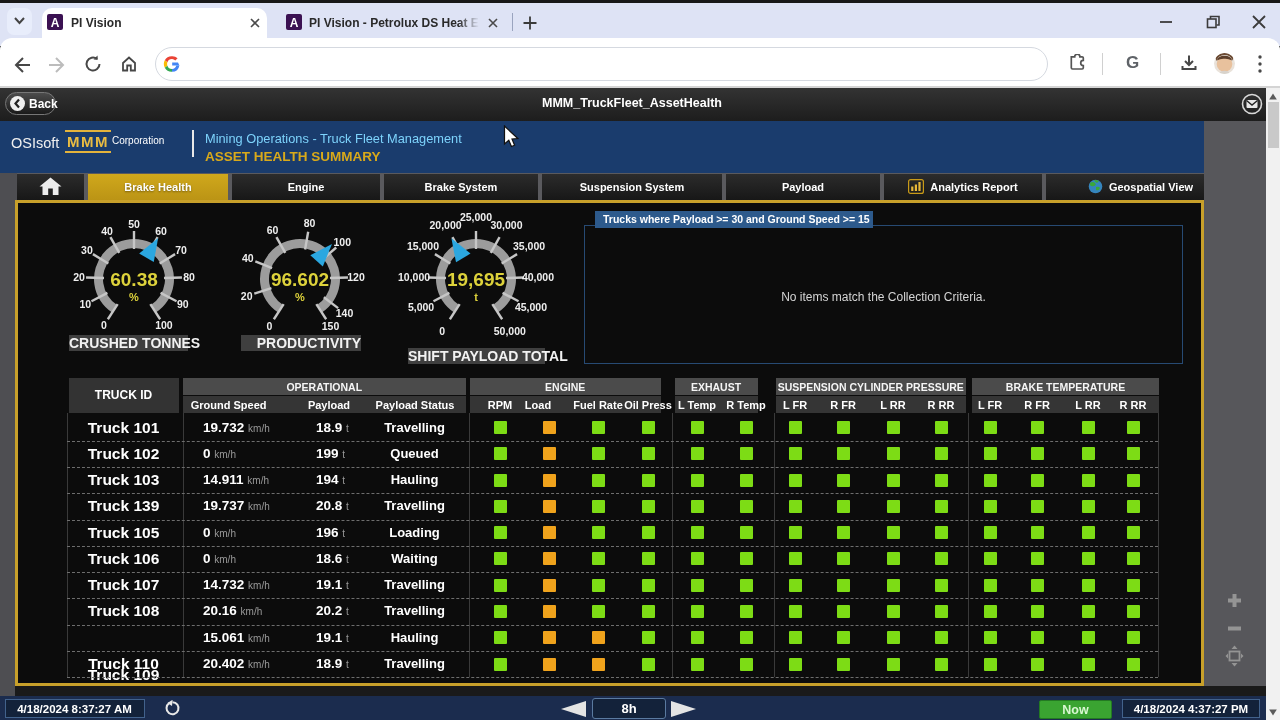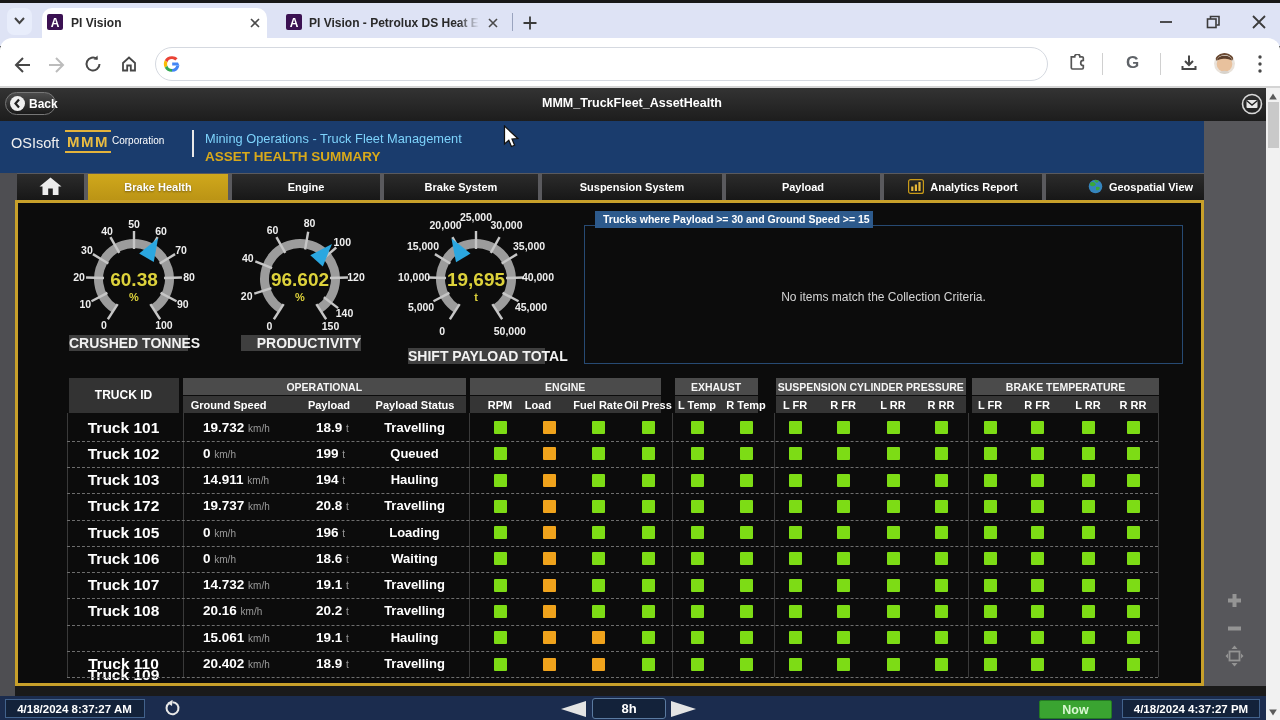--- a/index.html
+++ b/index.html
@@ -365,21 +365,21 @@
 <div class="led" style="left:739.5px;top:473.56px;background:#7ddc15"></div>
 <div class="led" style="left:788.5px;top:473.56px;background:#7ddc15"></div>
 <div class="led" style="left:836.5px;top:473.56px;background:#7ddc15"></div>
 <div class="led" style="left:886.5px;top:473.56px;background:#7ddc15"></div>
 <div class="led" style="left:934.5px;top:473.56px;background:#7ddc15"></div>
 <div class="led" style="left:983.5px;top:473.56px;background:#7ddc15"></div>
 <div class="led" style="left:1030.5px;top:473.56px;background:#7ddc15"></div>
 <div class="led" style="left:1081.5px;top:473.56px;background:#7ddc15"></div>
 <div class="led" style="left:1126.5px;top:473.56px;background:#7ddc15"></div>
 <div class="dash" style="top:493.3px"></div>
-<div class="tid" style="top:497.34000000000003px">Truck 172</div>
+<div class="tid" style="top:497.34000000000003px">Truck 139</div>
 <div class="spd" style="top:498.34000000000003px"><b>19.737</b> <span class="un">km/h</span></div>
 <div class="pay" style="top:498.34000000000003px"><b>20.8</b> <span class="un">t</span></div>
 <div class="sta" style="top:498.34000000000003px">Travelling</div>
 <div class="led" style="left:493.5px;top:499.84000000000003px;background:#7ddc15"></div>
 <div class="led" style="left:542.5px;top:499.84000000000003px;background:#f0a31c"></div>
 <div class="led" style="left:591.5px;top:499.84000000000003px;background:#7ddc15"></div>
 <div class="led" style="left:641.5px;top:499.84000000000003px;background:#7ddc15"></div>
 <div class="led" style="left:690.5px;top:499.84000000000003px;background:#7ddc15"></div>
 <div class="led" style="left:739.5px;top:499.84000000000003px;background:#7ddc15"></div>
 <div class="led" style="left:788.5px;top:499.84000000000003px;background:#7ddc15"></div>

